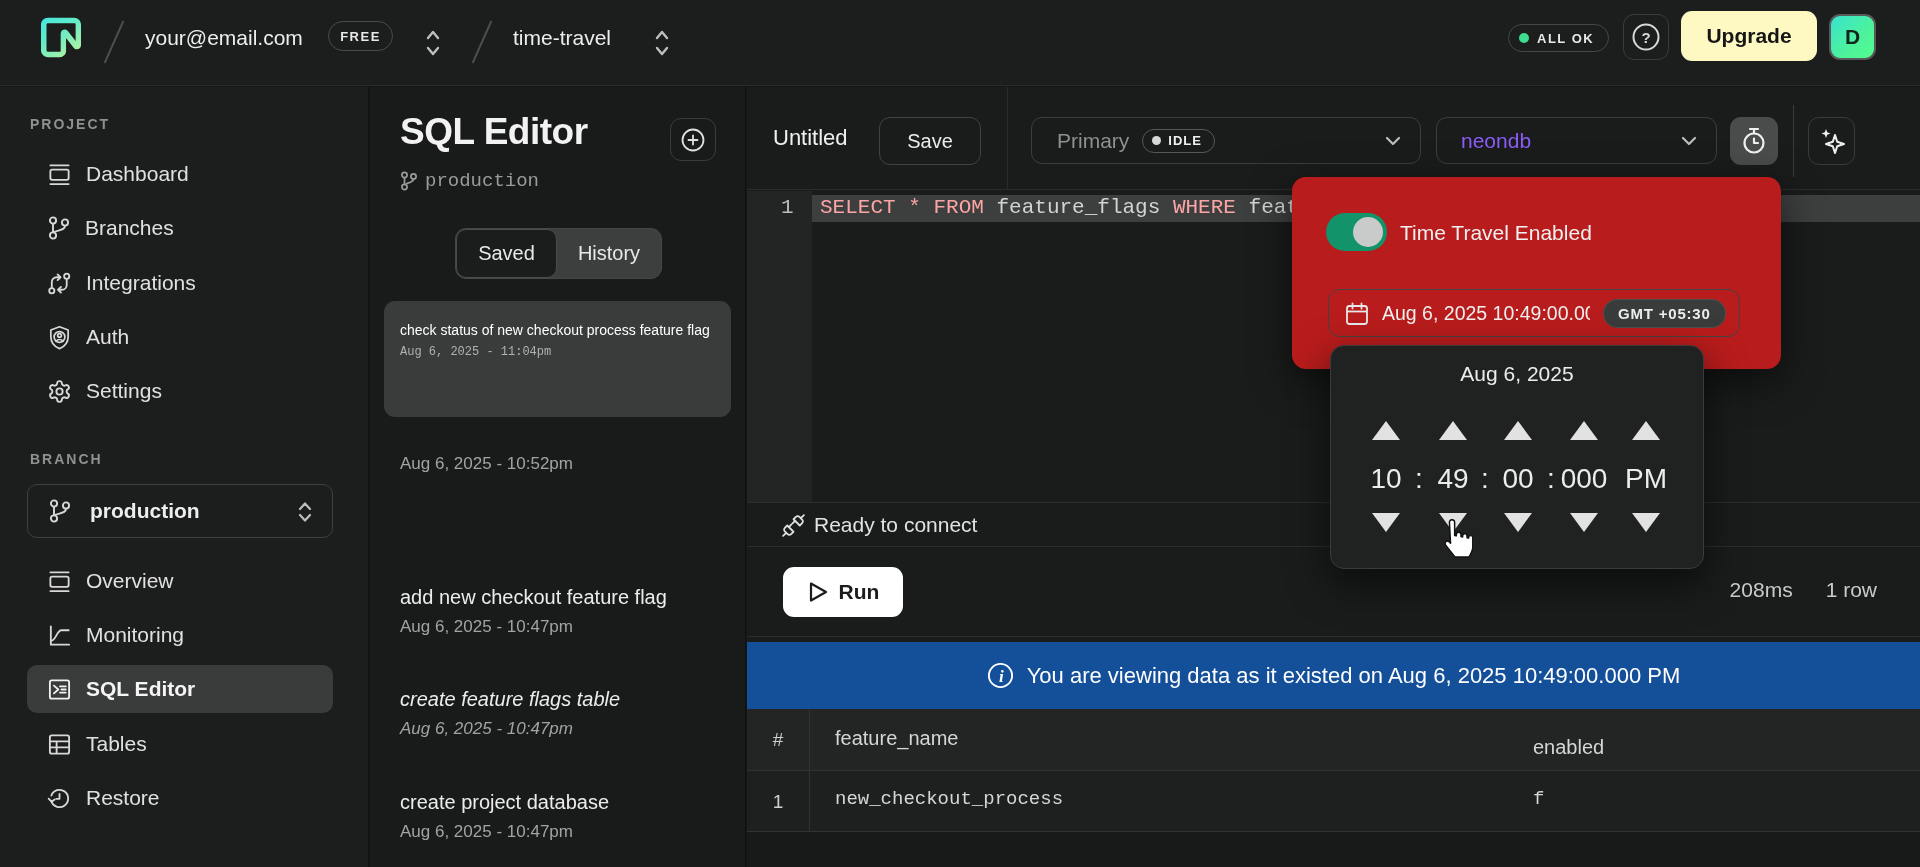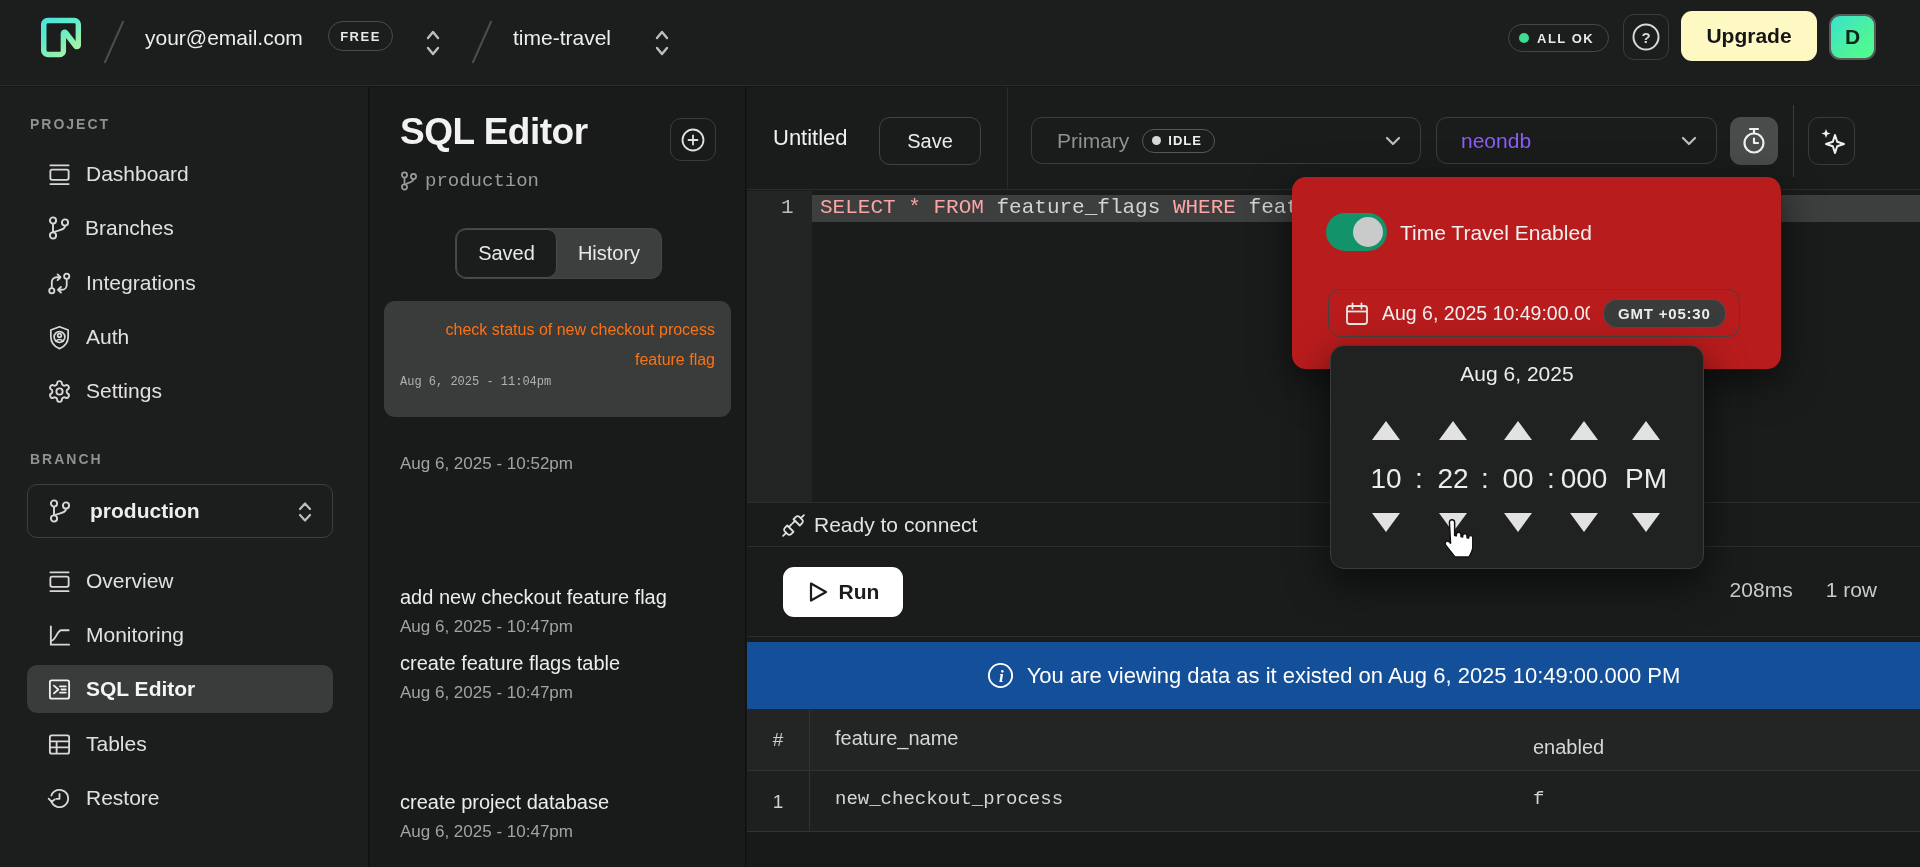--- a/index.html
+++ b/index.html
@@ -37,21 +37,21 @@
 #plusb { position:absolute; left:300px; top:31px; width:46px; height:43px; border:1px solid #3a3b3b; border-radius:11px; display:flex; align-items:center; justify-content:center; }
 #midbranch { position:absolute; left:30px; top:83px; display:flex; align-items:center; gap:7px; color:#9a9b9b; }
 #midbranch span { font-family:"Liberation Mono", monospace; font-size:19px; }
 #seg { position:absolute; left:85px; top:141px; width:207px; height:51px; background:#3d3e3e; border-radius:11px; display:flex; overflow:hidden; border:1px solid #454646; }
 #seg .s1 { width:101px; background:#1b1c1c; border-radius:10px; border:1px solid #4a4b4b; display:flex; align-items:center; justify-content:center; font-size:20px; }
 #seg .s2 { flex:1; display:flex; align-items:center; justify-content:center; font-size:20px; }
 .hitem { position:absolute; left:30px; width:333px; }
 .hitem .t { font-size:20px; line-height:30px; color:#ececec; }
 .hitem .d { font-size:17px; color:#a2a3a3; margin-top:5px; }
 #hcard { position:absolute; left:14px; top:214px; width:347px; height:116px; background:#3a3b3b; border-radius:11px; padding:14px 16px; }
-#hcard .t { font-size:16px; line-height:30px; color:#f97316;text-align:right; }
+#hcard .t { font-size:14px; line-height:30px; color:#ffffff; }
 #hcard .d { font-size:12px; color:#b0b1b1; margin-top:0;font-family:Liberation Mono, monospace; }
 
 
 #ed { position:absolute; left:747px; top:87px; width:1173px; height:780px; background:#1a1b1b; }
 #toolbar { position:absolute; left:0; top:0; width:1173px; height:103px; border-bottom:1px solid #2a2b2b; }
 #untitled { position:absolute; left:26px; top:38px; font-size:22px; font-weight:500; color:#f0f0f0; }
 #saveb { position:absolute; left:132px; top:30px; width:102px; height:48px; border:1px solid #414242; border-radius:11px; display:flex; align-items:center; justify-content:center; font-size:20px; color:#ececec; }
 #tdiv1 { position:absolute; left:260px; top:0; width:1px; height:103px; background:#2a2b2b; }
 #primsel { position:absolute; left:284px; top:30px; width:390px; height:47px; border:1px solid #3c3d3d; border-radius:11px; display:flex; align-items:center; }
 #primsel .pt { margin-left:25px; font-size:21px; color:#8f9090; }
@@ -284,21 +284,21 @@
     <div class="t">check status of new checkout process feature flag</div>
     <div class="d">Aug 6, 2025 - 11:04pm</div>
   </div>
   <div class="hitem" style="top:362px;">
     <div class="d">Aug 6, 2025 - 10:52pm</div>
   </div>
   <div class="hitem" style="top:495px;">
     <div class="t">add new checkout feature flag</div>
     <div class="d">Aug 6, 2025 - 10:47pm</div>
   </div>
-  <div class="hitem" style="top:561px;">
+  <div class="hitem" style="top:597px;font-style:italic;">
     <div class="t">create feature flags table</div>
     <div class="d">Aug 6, 2025 - 10:47pm</div>
   </div>
   <div class="hitem" style="top:700px;">
     <div class="t">create project database</div>
     <div class="d">Aug 6, 2025 - 10:47pm</div>
   </div>
 </div>
 
 <div id="ed">
@@ -401,21 +401,21 @@
 
 <div id="pop2">
   <div class="ttl">Aug 6, 2025</div>
   <div class="tri up" style="left:41px; top:75px;"></div>
   <div class="tri up" style="left:108px; top:75px;"></div>
   <div class="tri up" style="left:173px; top:75px;"></div>
   <div class="tri up" style="left:239px; top:75px;"></div>
   <div class="tri up" style="left:301px; top:75px;"></div>
   <div class="spv" style="left:55px;">10</div>
   <div class="spv" style="left:88px;">:</div>
-  <div class="spv" style="left:122px;">22</div>
+  <div class="spv" style="left:122px;">49</div>
   <div class="spv" style="left:154px;">:</div>
   <div class="spv" style="left:187px;">00</div>
   <div class="spv" style="left:220px;">:</div>
   <div class="spv" style="left:253px;">000</div>
   <div class="spv" style="left:315px;">PM</div>
   <div class="tri dn" style="left:41px; top:167px;"></div>
   <div class="tri dn" style="left:108px; top:167px;"></div>
   <div class="tri dn" style="left:173px; top:167px;"></div>
   <div class="tri dn" style="left:239px; top:167px;"></div>
   <div class="tri dn" style="left:301px; top:167px;"></div>

